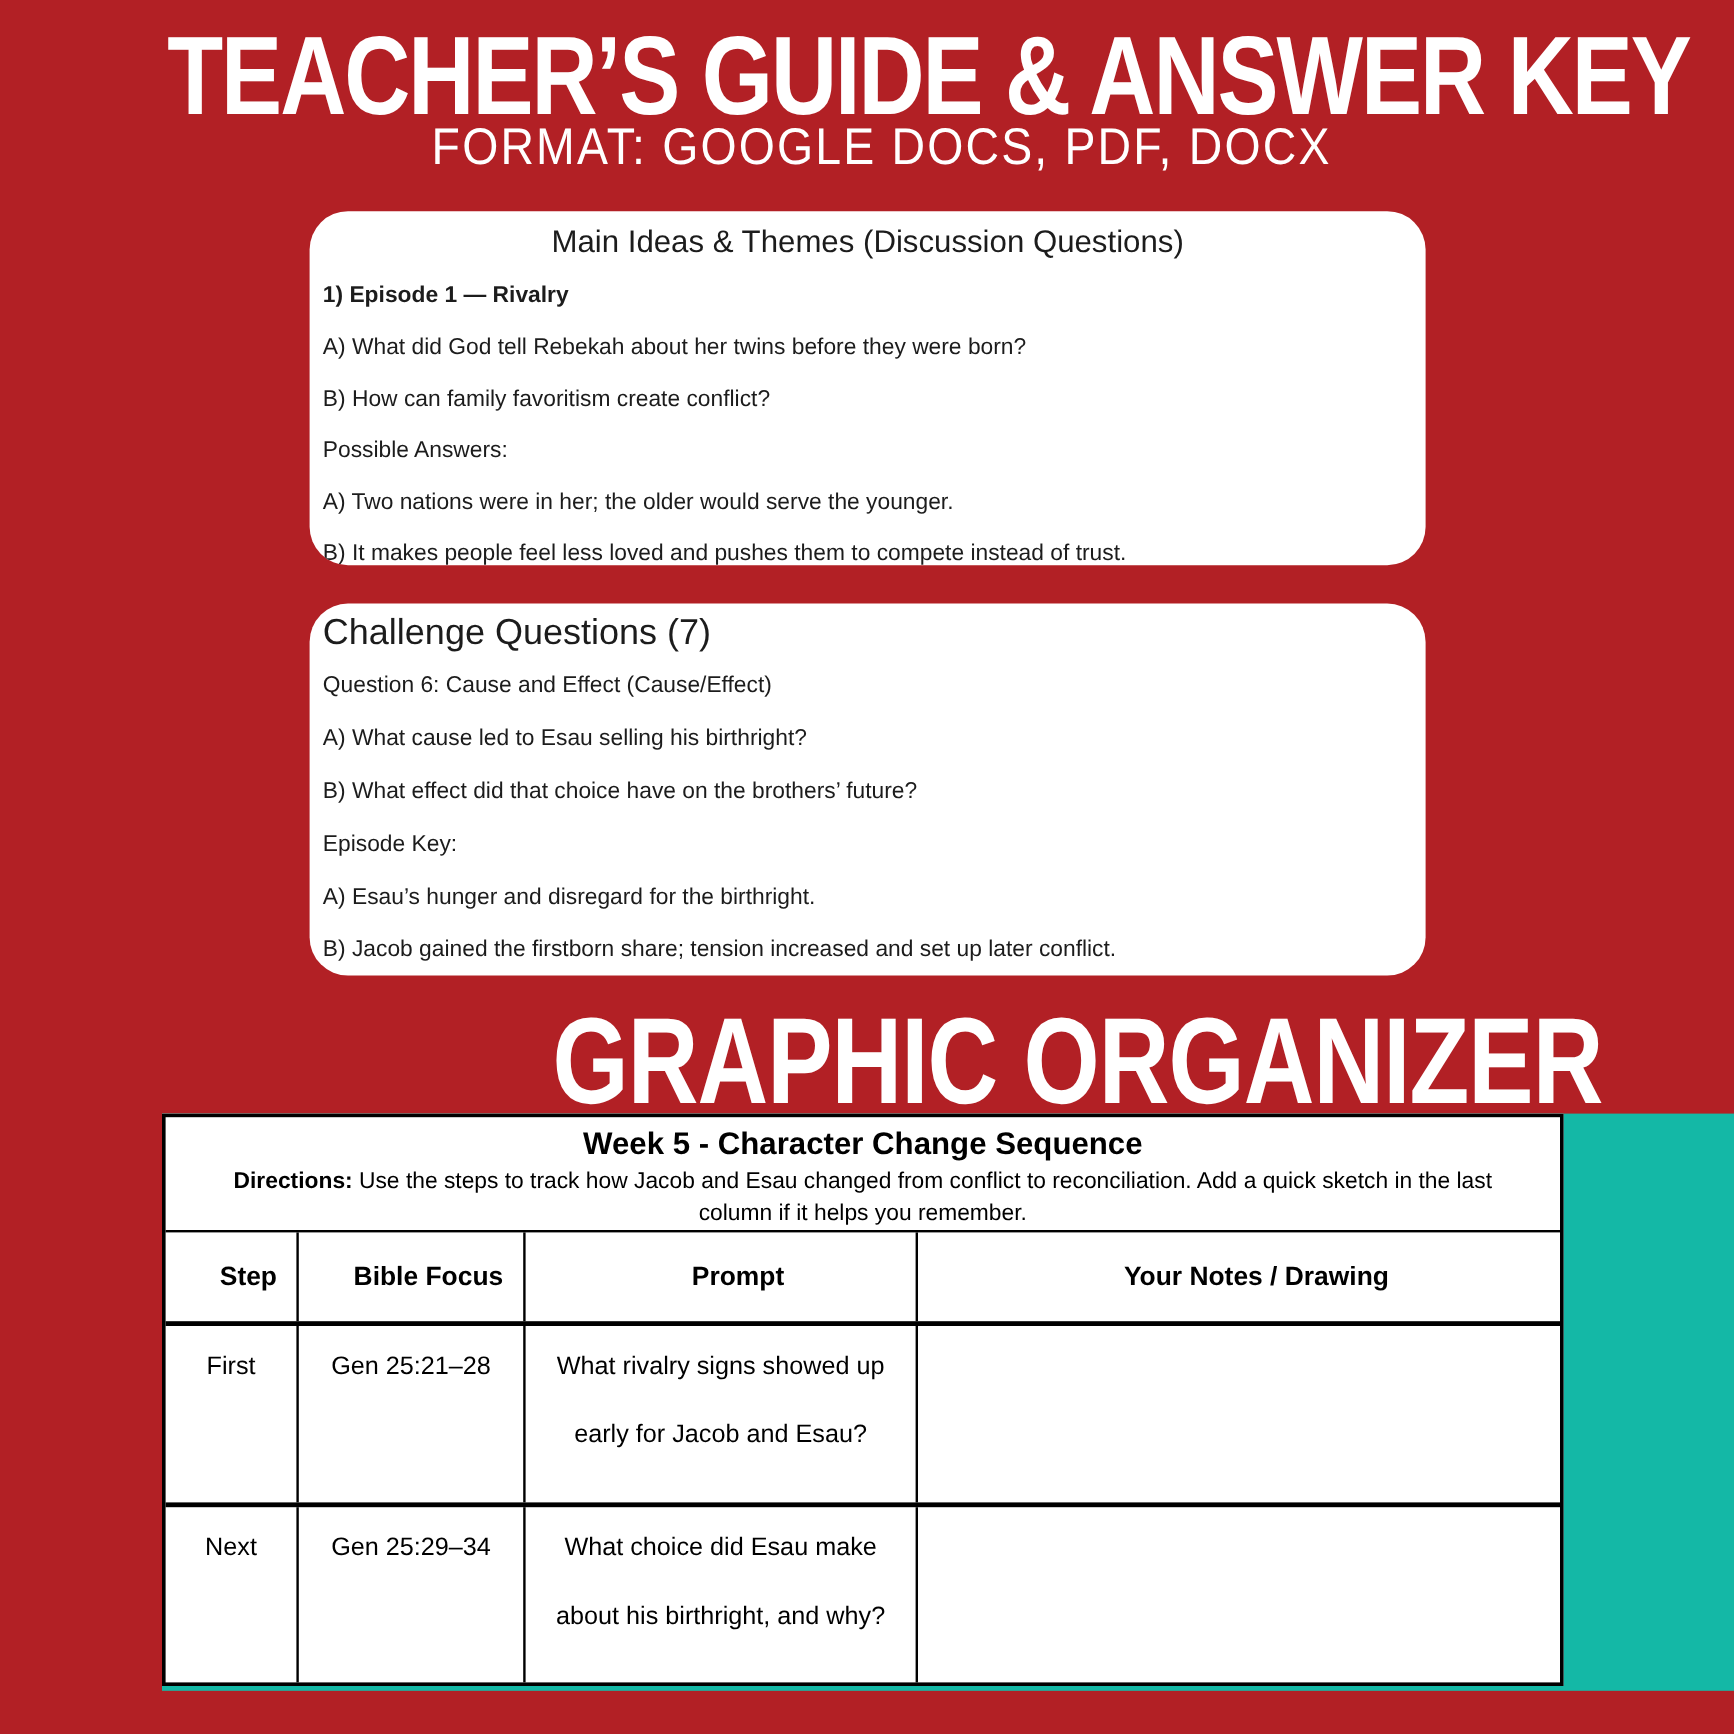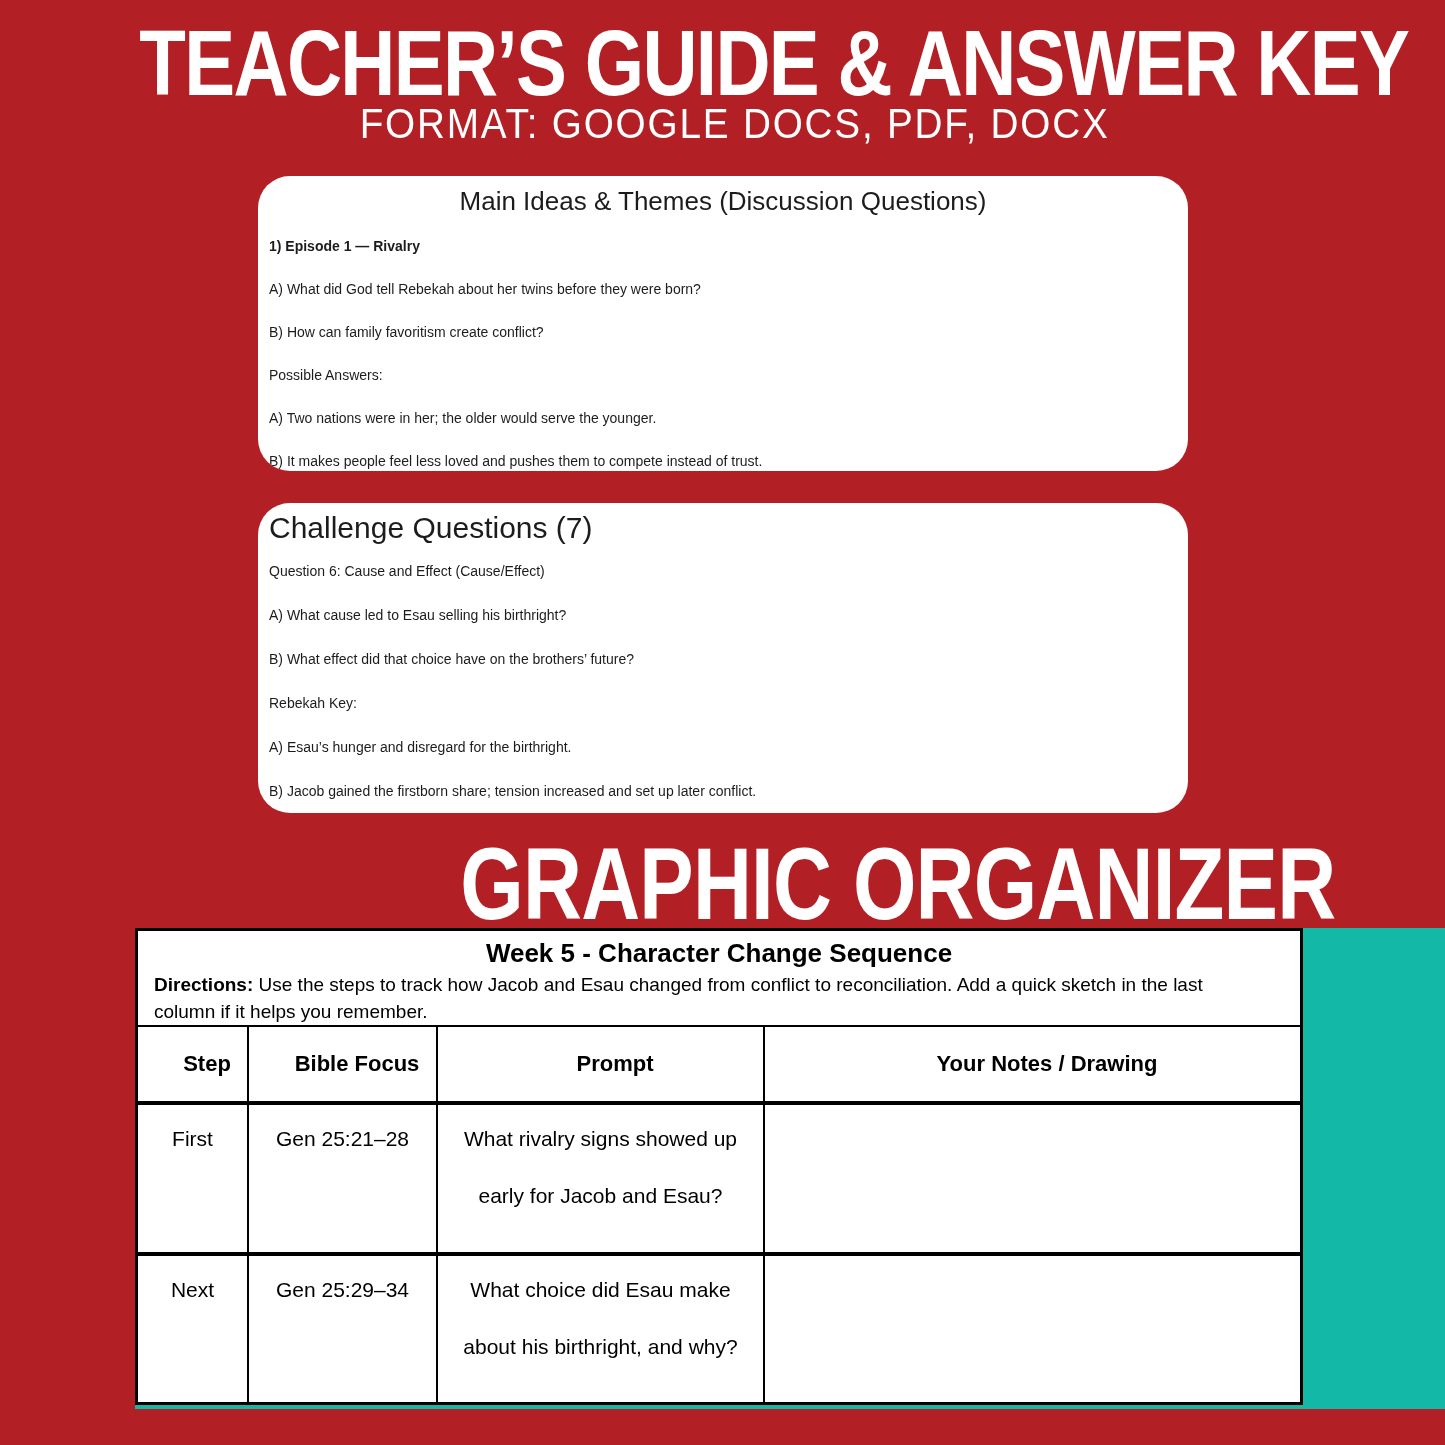--- a/index.html
+++ b/index.html
@@ -40,40 +40,40 @@
     position: absolute; left: 258px; width: 930px;
     background: #fff; color: #1c1c1c;
     padding: 0 11px; box-sizing: border-box;
     overflow: hidden;
     border-radius: 32px;
   }
   .panel-1 { top: 176px; height: 295px; }
   .panel-2 { top: 503px; height: 310px; }
   .p1-title { margin-top: 10px; text-align: center; font-size: 26px; line-height: 30px; font-weight: 400; }
   .p2-title { margin-top: 8px; text-align: left; font-size: 30px; line-height: 34px; font-weight: 400; }
-  .doc-line { font-size: 14px; line-height: 21px; }
+  .doc-line { font-size: 19px; line-height: 21px; }
   .panel-1 .doc-line.first { margin-top: 20px; }
   .panel-1 .doc-line + .doc-line { margin-top: 22px; }
   .panel-2 .doc-line.first { margin-top: 16px; }
   .panel-2 .doc-line + .doc-line { margin-top: 23px; }
   .bold { font-weight: 700; }
 
   
   .go-panel {
     position: absolute; left: 135px; top: 928px;
     width: 1326px; height: 481px;
     background: #14b8a6; overflow: hidden;
   }
   .go-table {
     width: 1168px; box-sizing: border-box;
     border: 3px solid #000; background: #fff;
   }
   .go-head { height: 94px; overflow: hidden; }
   .go-title { margin-top: 7px; text-align: center; font-size: 26px; line-height: 30px; font-weight: 700; }
-  .go-directions { margin-top: 3px; padding: 0 16px; font-size: 19px; line-height: 27px; }
+  .go-directions { margin-top: 3px; padding: 0 16px; text-align: center; font-size: 19px; line-height: 27px; }
   .go-directions .line1 { white-space: nowrap; }
   .go-row { display: grid; grid-template-columns: 109px 189px 327px 1fr; }
   .go-cell { box-sizing: border-box; }
   .go-cell + .go-cell { border-left: 2px solid #000; }
   .go-header-row { height: 74px; border-top: 2px solid #000; border-bottom: 4px solid #000; }
   .go-header-row .go-cell {
     display: flex; align-items: center; justify-content: center;
     font-size: 22px; font-weight: 700; padding-left: 29px;
   }
   .go-body-row .go-cell {
@@ -102,21 +102,21 @@
   <div class="doc-line">Possible Answers:</div>
   <div class="doc-line">A) Two nations were in her; the older would serve the younger.</div>
   <div class="doc-line">B) It makes people feel less loved and pushes them to compete instead of trust.</div>
 </div>
 
 <div class="doc-panel panel-2">
   <div class="p2-title">Challenge Questions (7)</div>
   <div class="doc-line first">Question 6: Cause and Effect (Cause/Effect)</div>
   <div class="doc-line">A) What cause led to Esau selling his birthright?</div>
   <div class="doc-line">B) What effect did that choice have on the brothers’ future?</div>
-  <div class="doc-line">Rebekah Key:</div>
+  <div class="doc-line">Episode Key:</div>
   <div class="doc-line">A) Esau’s hunger and disregard for the birthright.</div>
   <div class="doc-line">B) Jacob gained the firstborn share; tension increased and set up later conflict.</div>
 </div>
 
 <div class="section-heading">
   <span>GRAPHIC ORGANIZER</span>
 </div>
 
 <div class="go-panel">
   <div class="go-table">

